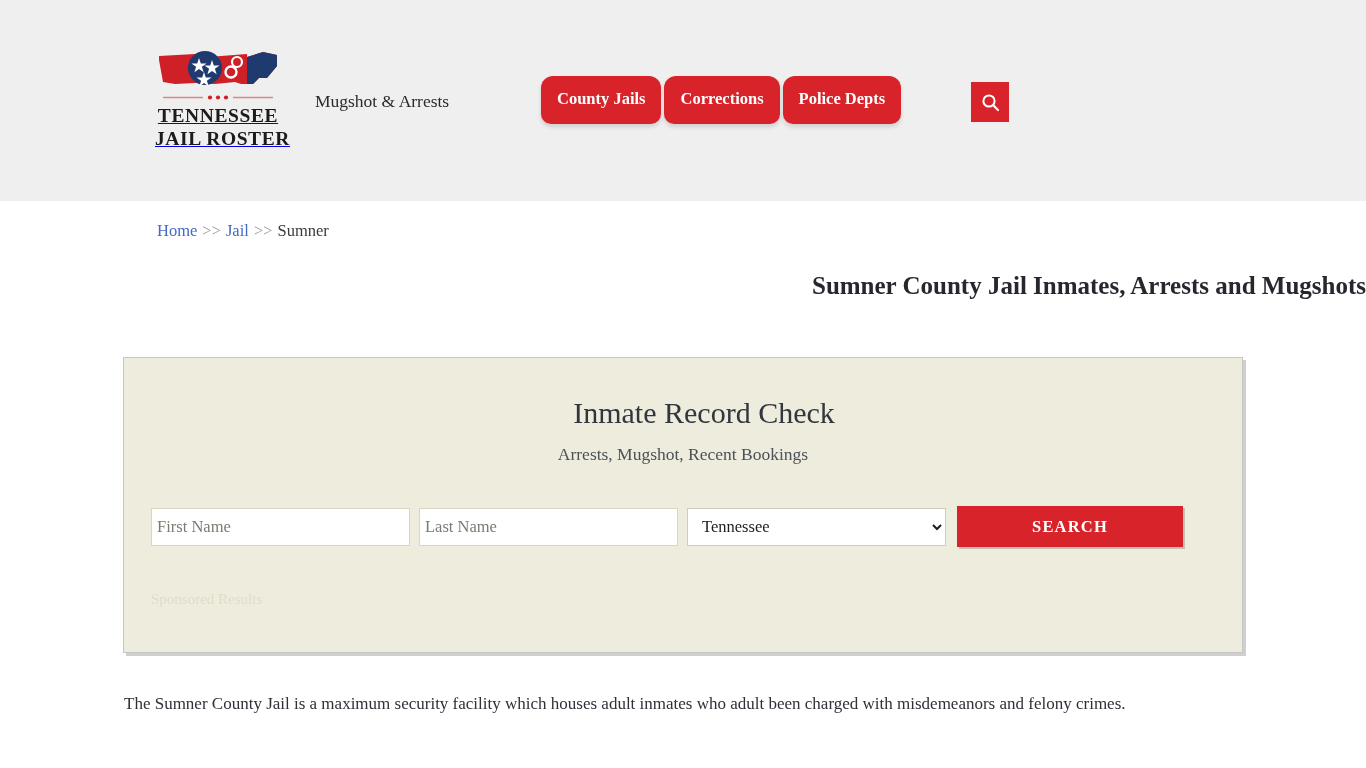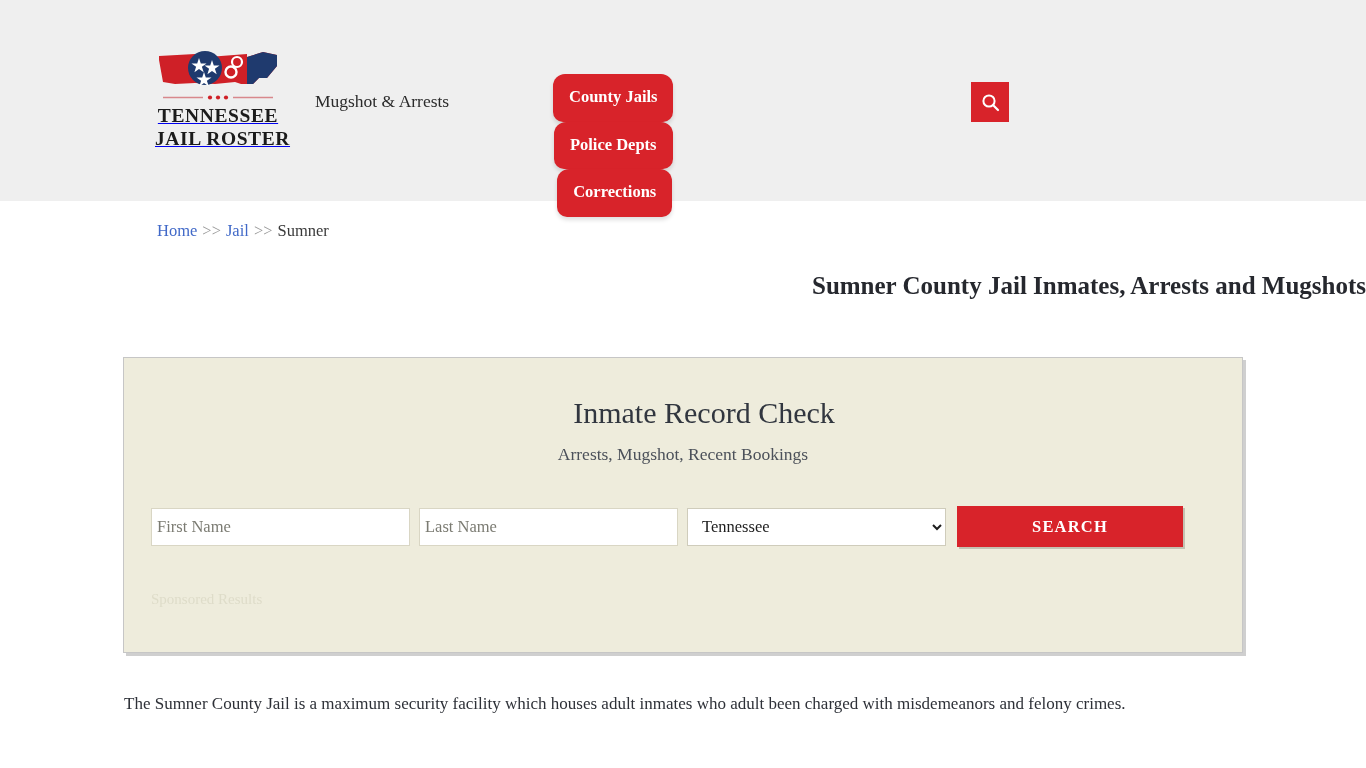--- a/index.html
+++ b/index.html
@@ -60,26 +60,25 @@
     left: 315px;
     top: 91px;
     font-size: 17.5px;
     color: #2b2b2b;
     font-family: "Liberation Serif", "DejaVu Serif", serif;
   }
 
   
   .main-nav {
     position: absolute;
-    left: 553px;
+    left: 541px;
     top: 74px;
     height: 52px;
     display: flex;
     align-items: center;
-    flex-direction: column;
   }
   .nav-item {
     background: #d8232a;
     color: #ffffff;
     font-family: "Liberation Serif", "DejaVu Serif", serif;
     font-weight: bold;
     font-size: 16.5px;
     line-height: 1;
     padding: 15px 16px 16px 16px;
     border-radius: 12px 12px 10px 10px;
@@ -281,22 +280,22 @@
         <circle cx="63" cy="4.5" r="2.1" fill="#cf2027"></circle>
       </svg>
       <div class="logo-word">TENNESSEE</div>
       <div class="logo-word">JAIL ROSTER</div>
     </a>
 
     <div class="tagline">Mugshot &amp; Arrests</div>
 
     <nav class="main-nav">
       <a class="nav-item" href="#">County Jails</a>
+      <a class="nav-item" href="#">Corrections</a>
       <a class="nav-item" href="#">Police Depts</a>
-      <a class="nav-item" href="#">Corrections</a>
     </nav>
 
     <div class="header-search">
       <button class="header-search-btn">
         <svg width="19" height="19" viewBox="0 0 19 19">
           <circle cx="8" cy="8" r="5.6" fill="none" stroke="#ffffff" stroke-width="2"></circle>
           <line x1="12.2" y1="12.2" x2="17" y2="17" stroke="#ffffff" stroke-width="2.2" stroke-linecap="round"></line>
         </svg>
       </button>
     </div>

